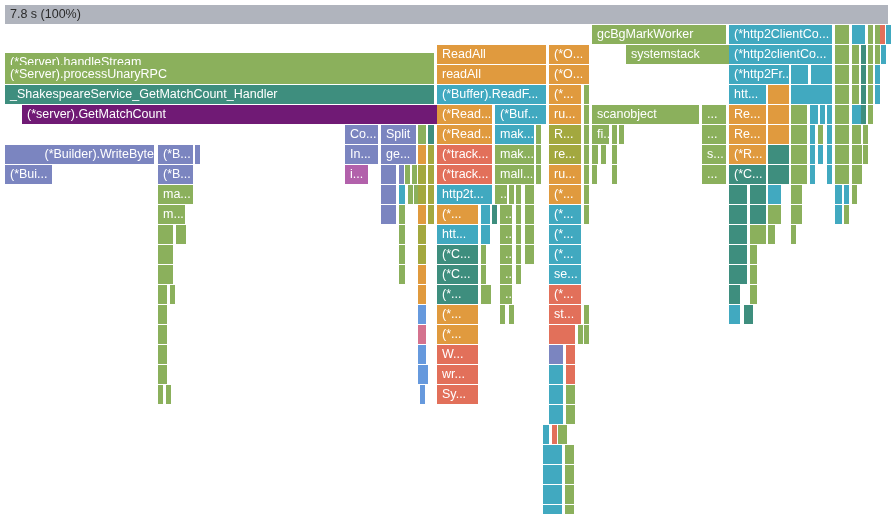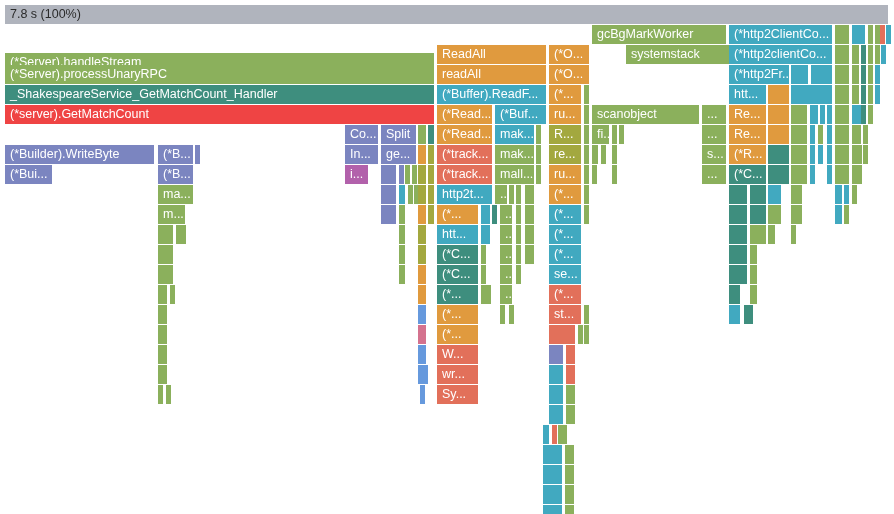--- a/index.html
+++ b/index.html
@@ -161,21 +161,21 @@
     </div>
     <div class="frame" style="left: 861px; top: 85px; width: 6px; height: 20px; background: rgb(62, 142, 126);">
       <span class="lbl"></span>
     </div>
     <div class="frame" style="left: 868px; top: 85px; width: 6px; height: 20px; background: rgb(139, 176, 92);">
       <span class="lbl"></span>
     </div>
     <div class="frame" style="left: 875px; top: 85px; width: 5px; height: 20px; background: rgb(65, 169, 192);">
       <span class="lbl"></span>
     </div>
-    <div class="frame" style="left: 5px; top: 105px; width: 430px; height: 20px; background: #ef4444;">
+    <div class="frame" style="left: 22px; top: 105px; width: 430px; height: 20px; background: #701a75;">
       <span class="lbl">(*server).GetMatchCount</span>
     </div>
     <div class="frame" style="left: 437px; top: 105px; width: 56px; height: 20px; background: rgb(224, 154, 62);">
       <span class="lbl">(*Read...</span>
     </div>
     <div class="frame" style="left: 495px; top: 105px; width: 52px; height: 20px; background: rgb(65, 169, 192);">
       <span class="lbl">(*Buf...</span>
     </div>
     <div class="frame" style="left: 549px; top: 105px; width: 33px; height: 20px; background: rgb(224, 154, 62);">
       <span class="lbl">ru...</span>
@@ -281,21 +281,21 @@
     </div>
     <div class="frame" style="left: 835px; top: 125px; width: 15px; height: 20px; background: rgb(139, 176, 92);">
       <span class="lbl"></span>
     </div>
     <div class="frame" style="left: 852px; top: 125px; width: 10px; height: 20px; background: rgb(139, 176, 92);">
       <span class="lbl"></span>
     </div>
     <div class="frame" style="left: 863px; top: 125px; width: 4px; height: 20px; background: rgb(139, 176, 92);">
       <span class="lbl"></span>
     </div>
-    <div class="frame" style="left: 5px; top: 145px; width: 150px; height: 20px; background: rgb(123, 133, 192);">
+    <div class="frame" style="left: 5px; top: 145px; width: 150px; height: 20px; background: rgb(123, 133, 192); text-align: right;">
       <span class="lbl">(*Builder).WriteByte</span>
     </div>
     <div class="frame" style="left: 158px; top: 145px; width: 36px; height: 20px; background: rgb(123, 133, 192);">
       <span class="lbl">(*B...</span>
     </div>
     <div class="frame" style="left: 195px; top: 145px; width: 6px; height: 20px; background: rgb(123, 133, 192);">
       <span class="lbl"></span>
     </div>
     <div class="frame" style="left: 345px; top: 145px; width: 34px; height: 20px; background: rgb(123, 133, 192);">
       <span class="lbl">In...</span>

